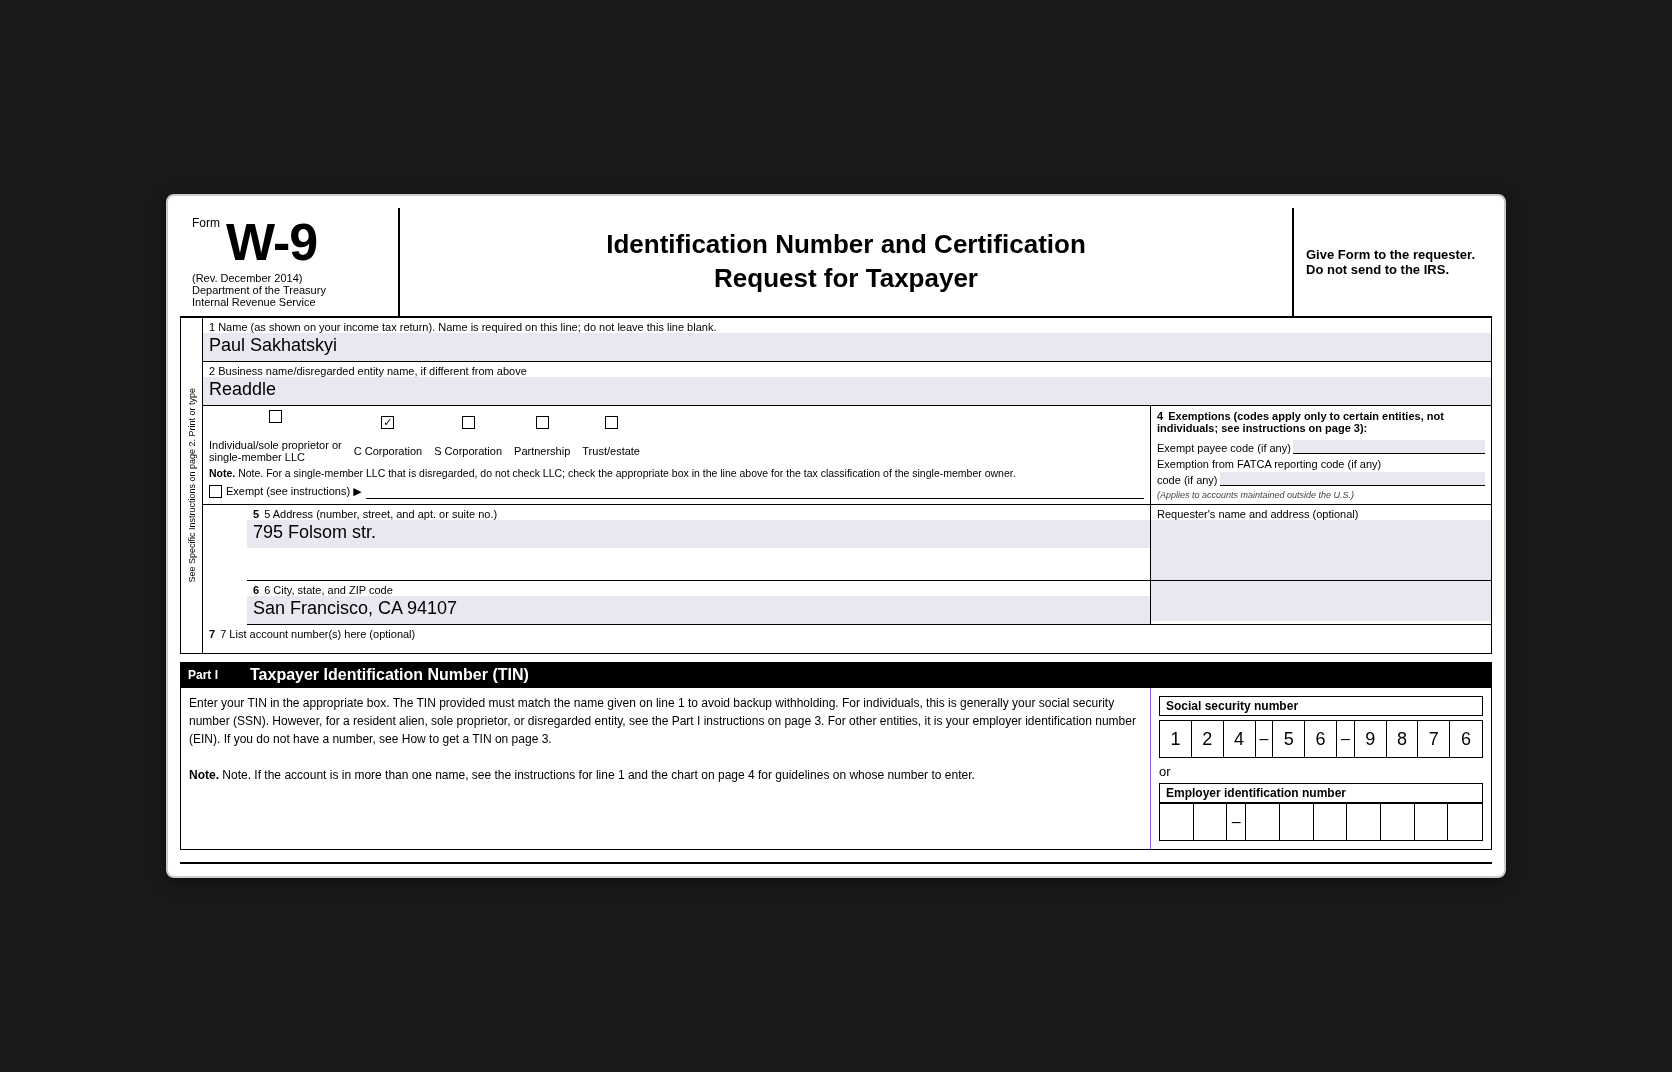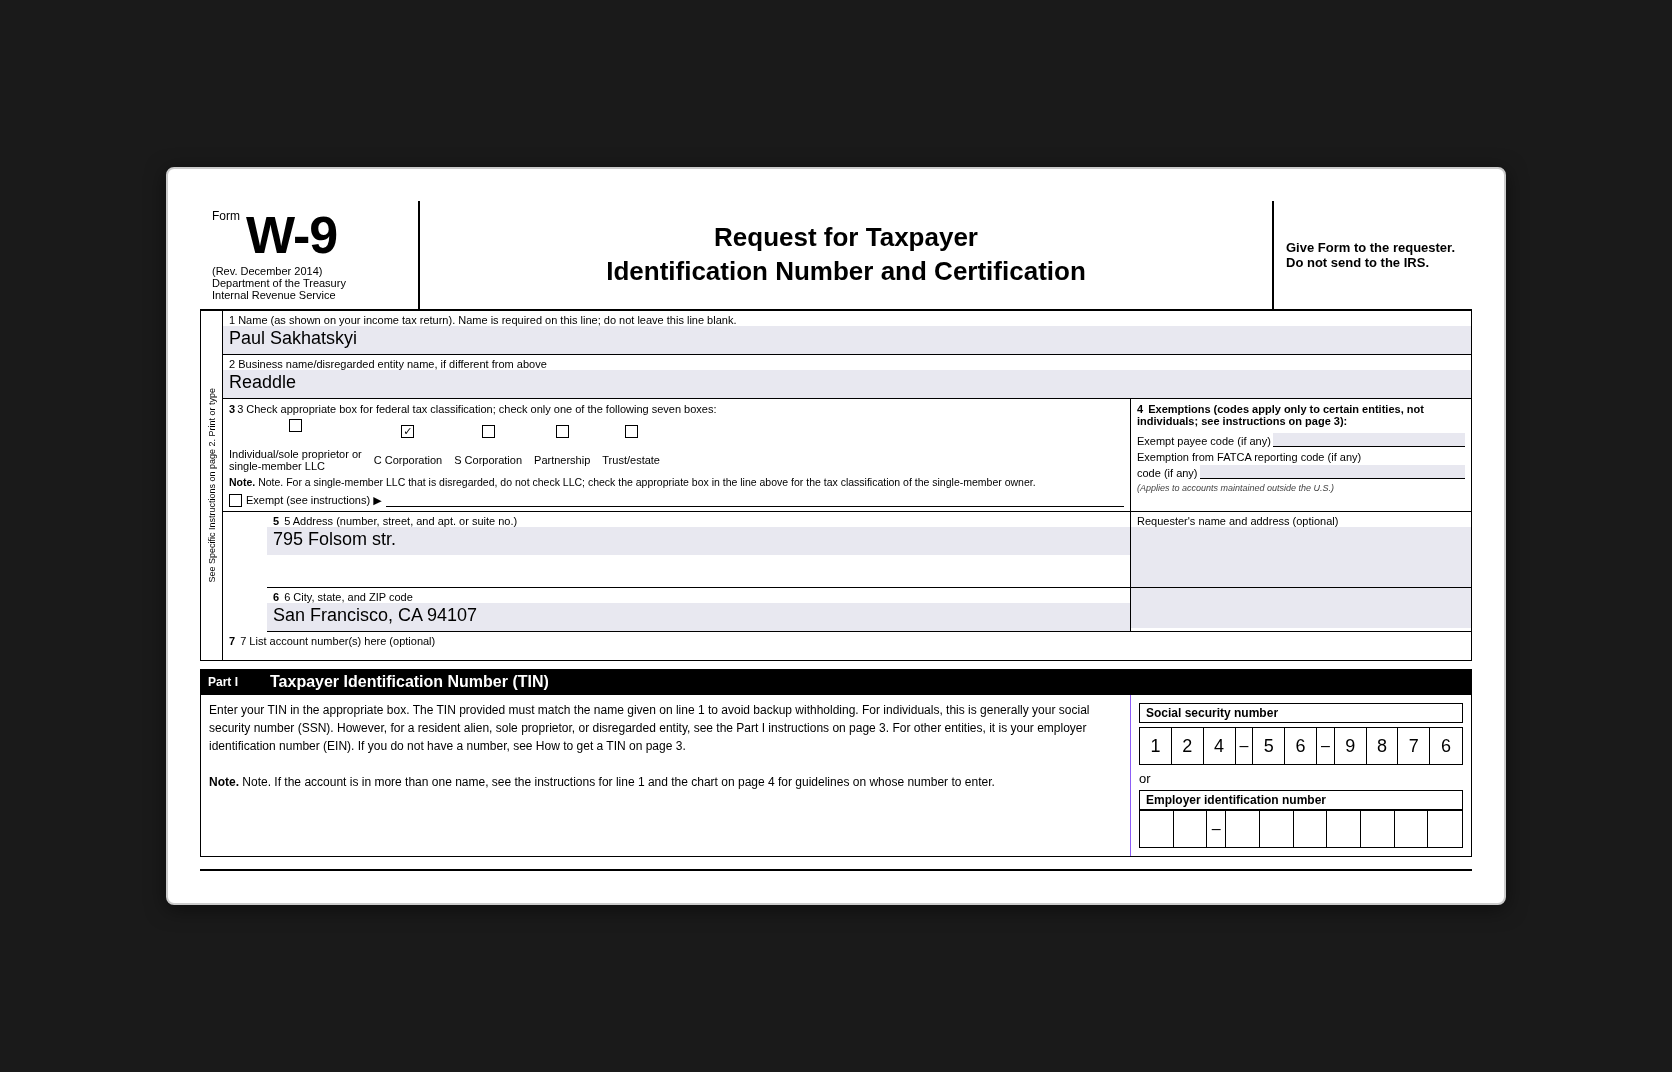--- a/index.html
+++ b/index.html
@@ -9,21 +9,21 @@
       justify-content: center;
       align-items: center;
       min-height: 100vh;
       font-family: Arial, sans-serif;
     }
     .page-wrapper {
       background: #fff;
       border: 2px solid #ccc;
       border-radius: 8px;
       width: 1340px;
-      padding: 32px;
+      padding: 12px;
       box-shadow: 0 4px 20px rgba(0,0,0,0.5);
     }
     
     .form-header {
       display: flex;
       align-items: stretch;
       border-bottom: 2px solid #000;
       margin-bottom: 0;
     }
     .header-left {
@@ -357,22 +357,22 @@
       <div style="display:flex;align-items:flex-start;gap:6px;">
         <span class="form-label">Form</span>
         <span class="form-number">W-9</span>
       </div>
       <div class="form-rev">(Rev. December 2014)</div>
       <div style="font-size:11px;">Department of the Treasury</div>
       <div style="font-size:11px;">Internal Revenue Service</div>
     </div>
     <div class="header-center">
       <div class="header-title">
+        <div>Identification Number and Certification</div>
         <div>Request for Taxpayer</div>
-        <div>Identification Number and Certification</div>
       </div>
     </div>
     <div class="header-right">
       <span>Give Form to the requester. Do not send to the IRS.</span>
     </div>
   </div>
 
   <div class="form-body">
 
     <div class="sidebar-label">
@@ -386,23 +386,20 @@
         <div class="field-value">Paul Sakhatskyi</div>
       </div>
 
       <div class="field-row">
         <div class="field-label">2  Business name/disregarded entity name, if different from above</div>
         <div class="field-value">Readdle</div>
       </div>
 
       <div class="tax-class-row">
         <div class="tax-class-left">
-          <div class="tax-class-title">
-            <span class="num-label">3</span><span>3  Check appropriate box for federal tax classification; check only one of the following seven boxes:</span>
-          </div>
           <div class="tax-options">
             <div class="tax-option">
               <div class="checkbox"></div>
               <span>Individual/sole proprietor or<br>single-member LLC</span>
             </div>
             <div class="tax-option">
               <div class="checkbox checked"></div>
               <span>C Corporation</span>
             </div>
             <div class="tax-option">

